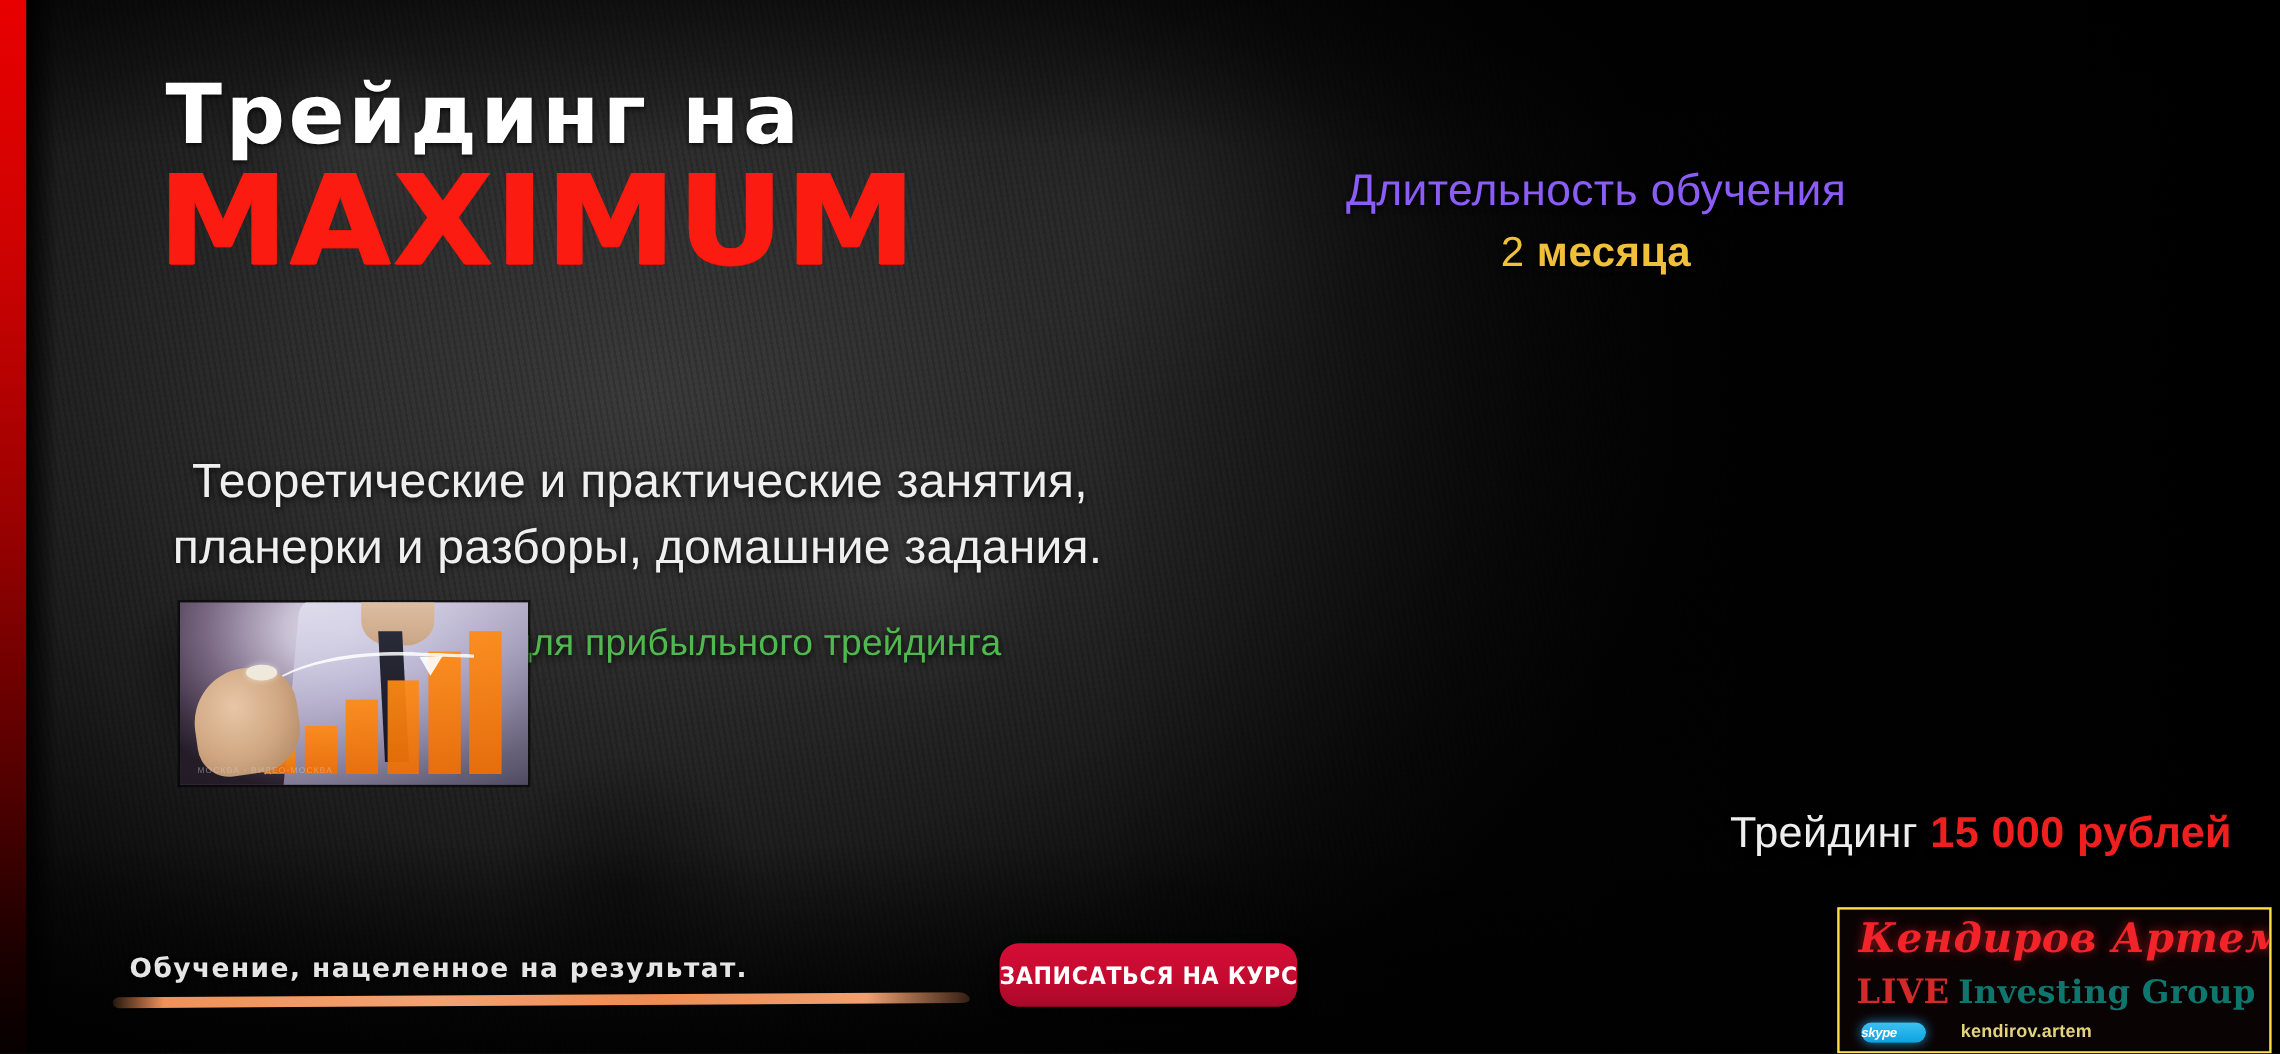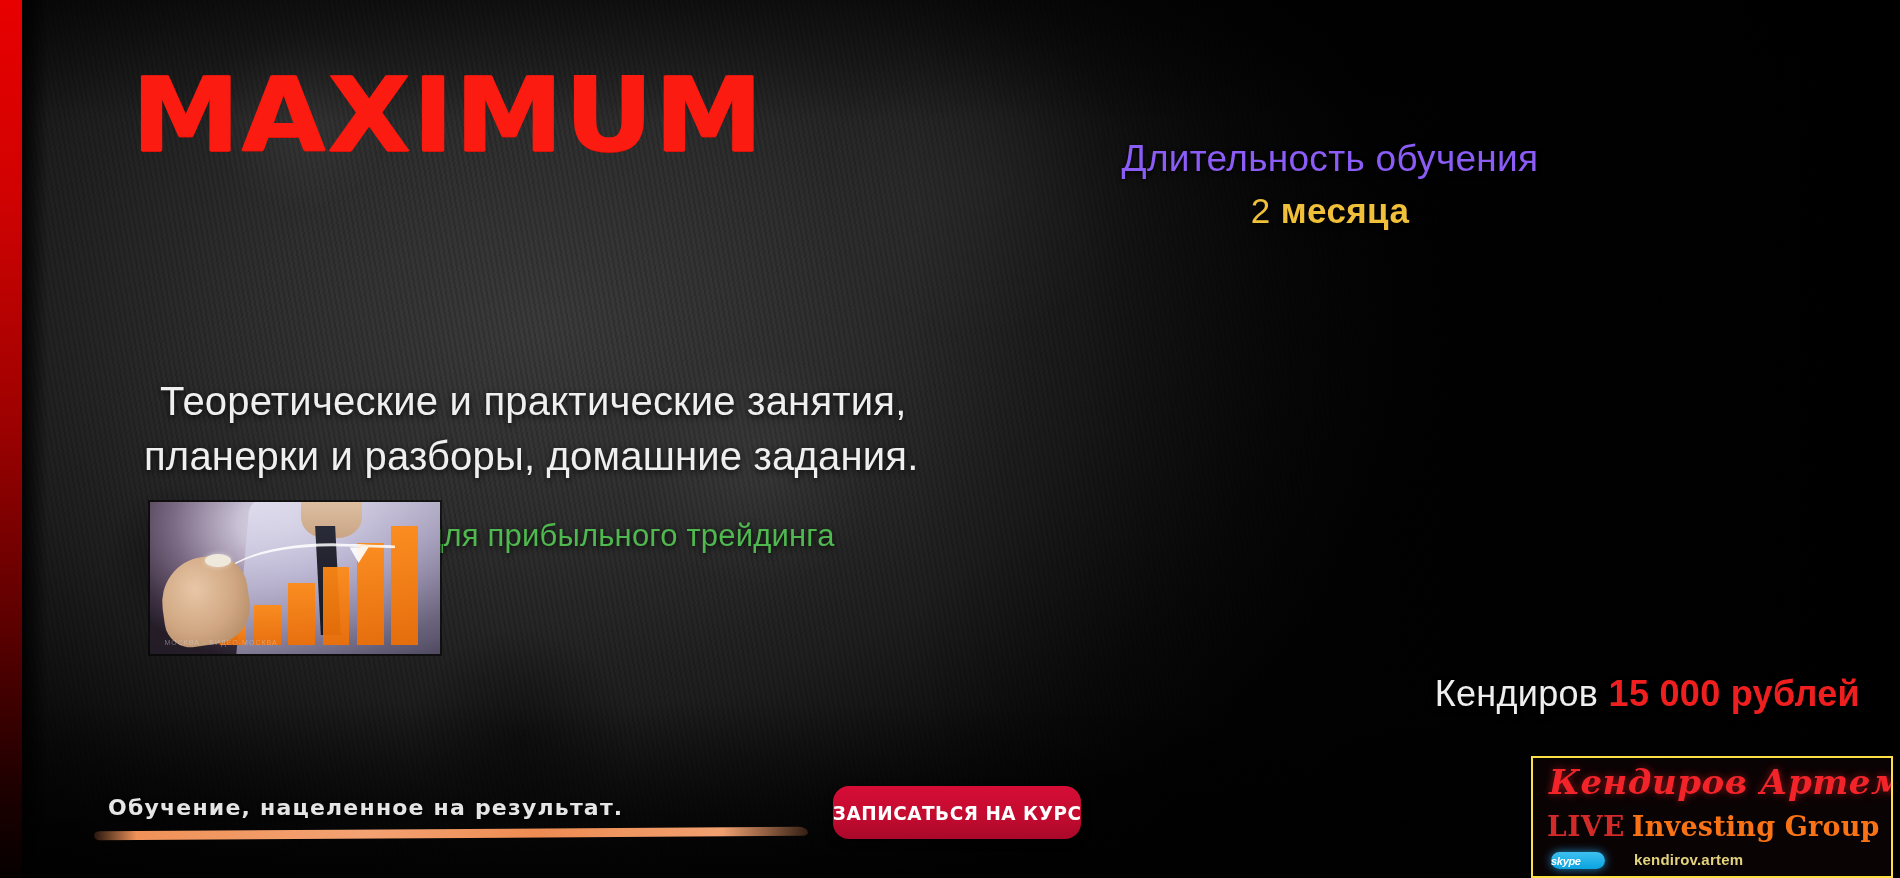--- a/index.html
+++ b/index.html
@@ -325,21 +325,21 @@
   .logo-live {
     font-weight:700;
     font-size:28px;
     letter-spacing:.5px;
     color:#d22a28;
   }
   .logo-ig {
     font-weight:700;
     font-size:27px;
     letter-spacing:.2px;
-    color:#f97316;
+    color:#0f766e;
     margin-left:7px;
   }
   .skype-badge {
     position:absolute; left:18px; top:94px;
     width:54px; height:17px;
     border-radius:9px;
     background:linear-gradient(180deg,#3dc0f0,#0aa3e0);
     display:flex; align-items:center; justify-content:flex-start;
     box-shadow:0 0 10px rgba(40,170,235,.8);
   }
@@ -366,20 +366,21 @@
 
   <div class="bg-texture"></div>
   <div class="bg-grain"></div>
   <div class="bg-blotch"></div>
   <div class="bg-vignette"></div>
 
   <div class="red-stripe"></div>
   <div class="stripe-shade"></div>
 
   <div class="headline-block">
+    <div class="headline-top">Трейдинг на</div>
     <div class="headline-main">MAXIMUM</div>
   </div>
 
   <div class="duration-block">
     <div class="duration-title">Длительность обучения</div>
     <div class="duration-value">
       <span class="num">2</span>
       <span>месяца</span>
     </div>
   </div>
@@ -406,21 +407,21 @@
     </div>
     <div class="photo-arrow"></div>
     <div class="photo-arrowhead"></div>
     <div class="photo-hand"></div>
     <div class="photo-pen"></div>
     <div class="photo-watermark">МОСКВА - ВИДЕО-МОСКВА</div>
     <div class="photo-vig"></div>
   </div>
 
   <div class="price">
-    <span>Кендиров</span>
+    <span>Трейдинг</span>
     <span class="amount">15 000 рублей</span>
   </div>
 
   <div class="slogan-block">
     <div class="slogan-text">Обучение, нацеленное на результат.</div>
     <div class="slogan-underline"></div>
   </div>
 
   <div class="cta">
     <span class="cta-label">ЗАПИСАТЬСЯ НА КУРС</span>

